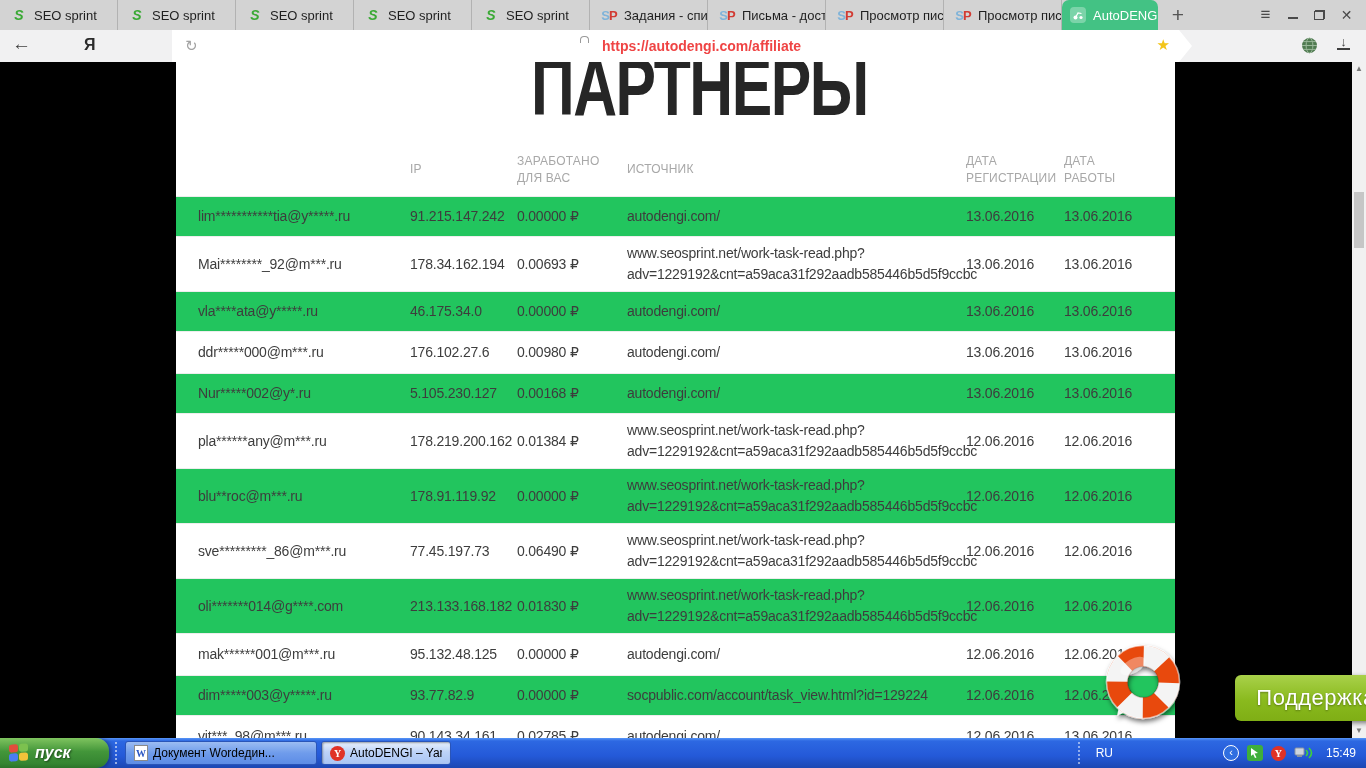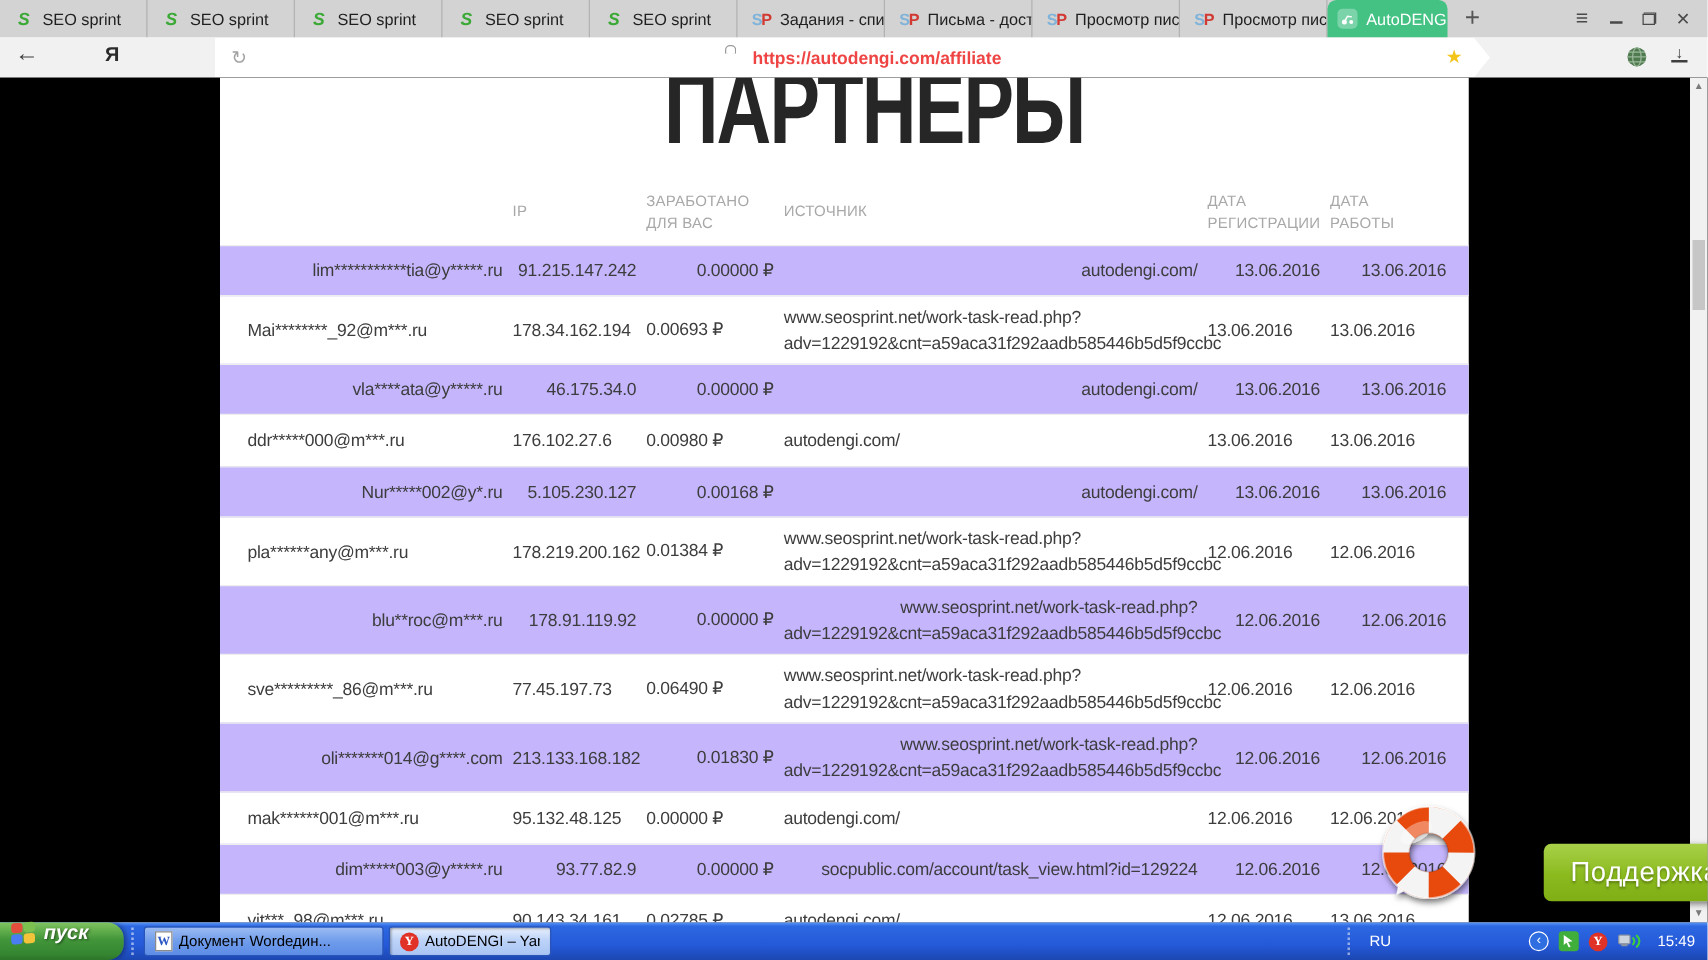--- a/index.html
+++ b/index.html
@@ -65,21 +65,21 @@
     color:#262626; transform:scaleX(.74); transform-origin:center;
     letter-spacing:-2px; white-space:nowrap; }
 
   .ptable { margin-top:18px; }
   .thead, .trow { display:grid;
     grid-template-columns:212px 107px 110px 339px 98px 1fr;
     padding-left:22px; padding-right:10px; align-items:center; }
   .thead { color:#a8a8a8; font-size:12px; min-height:52px; line-height:1.45;
     white-space:pre-line; letter-spacing:0.2px; }
   .trow { min-height:41px; font-size:14px; color:#3d3d3d; letter-spacing:-0.2px; }
-  .trow.alt { background:#c4b5fd; border-top:1px solid #ededed; border-bottom:1px solid #ededed;text-align:right; }
+  .trow.alt { background:#22c55e; border-top:1px solid #ededed; border-bottom:1px solid #ededed; }
   .trow .c { padding:6px 8px 6px 0; }
   .trow .source { white-space:pre-line; line-height:1.5; }
 
   
   .scrollbar { position:absolute; right:0; top:0; width:14px; height:676px;
     background:#f1f1f1; }
   .sb-arrow { position:absolute; left:0; width:14px; height:14px; color:#7a7a7a;
     font-size:8px; text-align:center; line-height:14px; cursor:pointer; }
   .sb-up { top:0; } .sb-down { bottom:0; }
   .sb-thumb { position:absolute; left:2px; top:130px; width:10px; height:56px;
@@ -90,23 +90,23 @@
   .support-btn { position:absolute; left:1235px; top:613px; width:162px; height:46px;
     z-index:2; background:linear-gradient(#a9d14a,#8aba1e 55%,#7fae15);
     border-radius:6px; color:#fff; font-size:22px; display:flex; align-items:center;
     justify-content:center; text-shadow:0 1px 2px rgba(0,0,0,.35); cursor:pointer;
     box-shadow:0 2px 5px rgba(0,0,0,.5); letter-spacing:0.5px; }
 
   
   .taskbar { position:absolute; left:0; top:738px; width:1366px; height:30px;
     background:linear-gradient(180deg,#5795f7 0%,#2d68e2 10%,#2459d8 60%,#1c47b2 100%);
     display:flex; align-items:center; }
-  .startbtn { position:relative; width:99px; height:30px; border-radius:0 13px 13px 0;
+  .startbtn { position:relative; width:109px; height:30px; border-radius:0 13px 13px 0;
     background:linear-gradient(180deg,#7fc45f 0%,#43963a 45%,#358531 85%,#2c7429 100%);
-    display:flex; gap:6px; padding-left:9px; cursor:pointer;
+    display:flex; align-items:center; gap:6px; padding-left:9px; cursor:pointer;
     box-shadow:2px 0 4px rgba(0,0,0,.35); }
   .startbtn .label { color:#fff; font-size:16px; font-weight:bold; font-style:italic;
     text-shadow:1px 1px 2px rgba(0,0,0,.5); }
   .winflag { width:20px; height:18px; display:grid; grid-template-columns:9px 9px;
     grid-template-rows:8px 8px; gap:1px; transform:skewY(-5deg); }
   .winflag span { border-radius:2px 3px 2px 3px; }
   .wf-r { background:#e24d3c; } .wf-g { background:#7cc14f; }
   .wf-b { background:#4a7df2; } .wf-y { background:#f3c33a; }
   .ql-sep { width:6px; height:22px; margin:0 4px 0 6px;
     border-left:2px dotted rgba(255,255,255,.55); }

